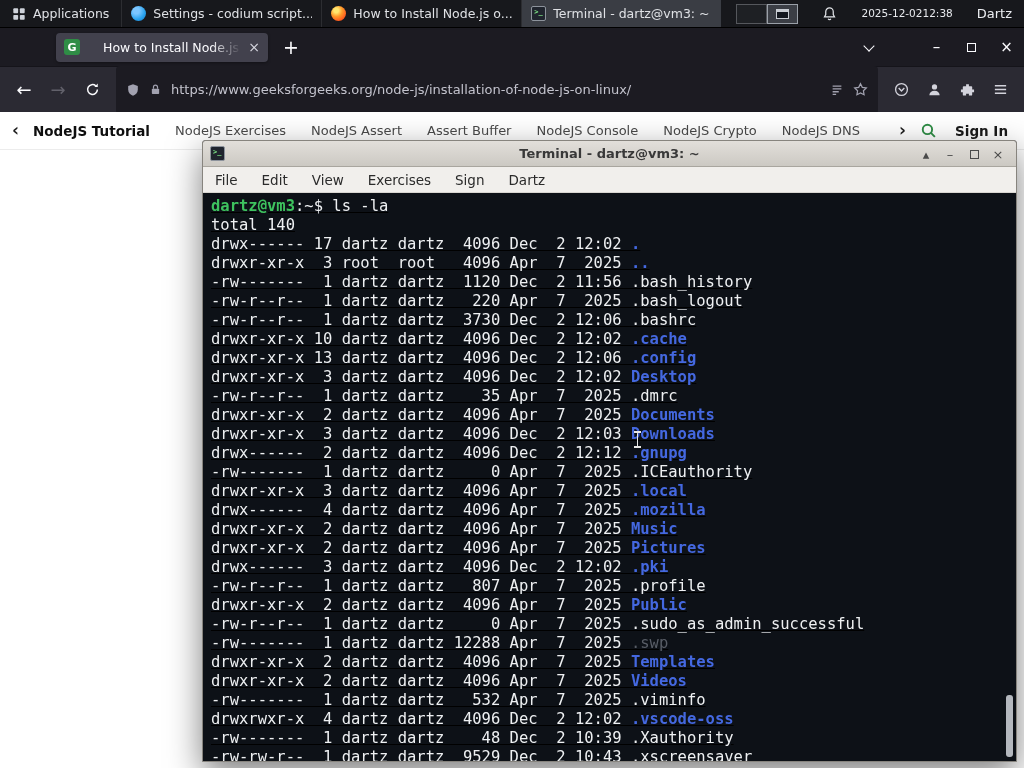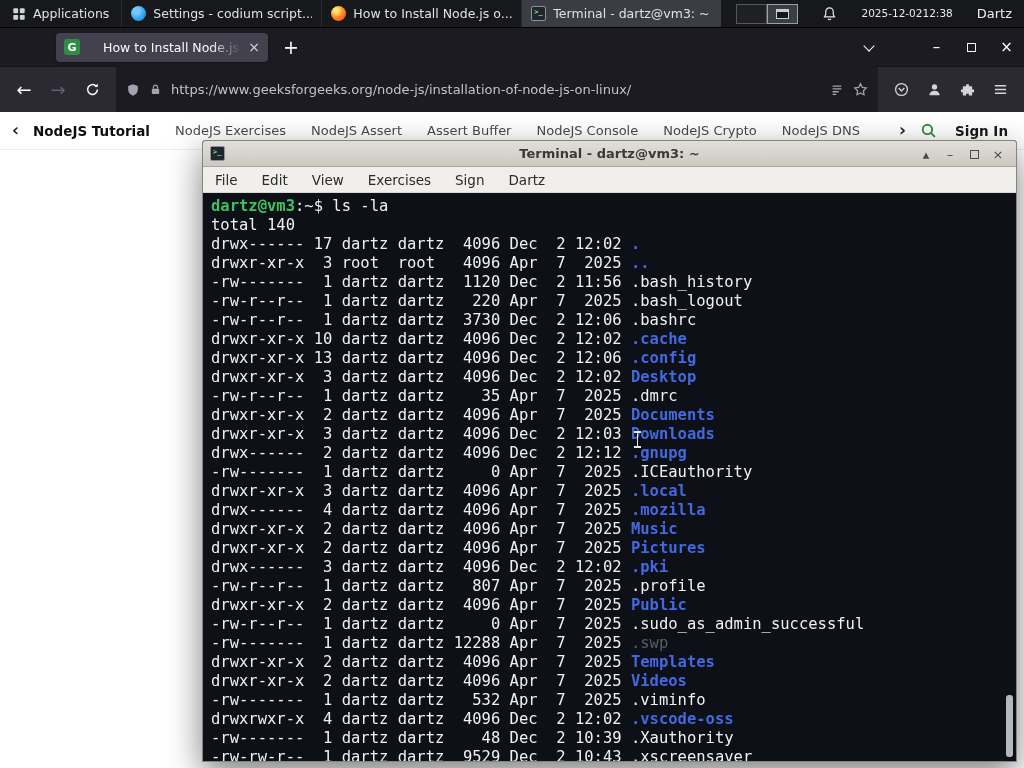--- a/index.html
+++ b/index.html
@@ -75,21 +75,21 @@
   .t-titlebar{height:26px;background:linear-gradient(#e2dfda,#ccc9c3);border-bottom:1px solid #a9a69f;
               position:relative;display:flex;align-items:center;border-radius:2px 2px 0 0;flex:0 0 auto;}
   .t-icon{position:absolute;left:7px;top:5px;width:15px;height:15px;}
   .t-title{position:absolute;left:0;right:0;text-align:center;font-size:13px;font-weight:bold;color:#393939;}
   .t-controls{position:absolute;right:6px;top:0;height:26px;display:flex;align-items:center;}
   .t-controls>span{width:24px;height:26px;display:flex;align-items:center;justify-content:center;
                    color:#4a4a4a;font-size:13px;}
   .wbox.dark{border-color:#4a4a4a;width:9px;height:9px;}
   .t-menubar{height:26px;background:#f1efec;border-bottom:1px solid #d9d6d1;display:flex;gap:24px;
              padding:0 12px;align-items:center;font-size:13.5px;color:#2b2b2b;flex:0 0 auto;}
-  .t-screen{flex:1;position:relative;overflow:hidden;padding:4px 0 4px 8px;}
+  .t-screen{flex:1;position:relative;overflow:hidden;padding:4px 0 4px 8px;text-decoration:underline;}
   .t-out{font-family:"DejaVu Sans Mono","Liberation Mono",monospace;font-size:15.5px;line-height:19px;
          color:var(--terminal-fg);white-space:pre;}
   .trow{white-space:pre;}
   .t-green{color:var(--prompt-green);font-weight:bold;}
   .t-dir{color:var(--dir-blue);font-weight:bold;}
   .t-dim{color:var(--dim-gray);}
   .t-fg,.t-file{color:var(--terminal-fg);}
   .t-scroll-thumb{position:absolute;right:3px;bottom:4px;width:7px;height:62px;background:#b4b8be;border-radius:3px;}
 
   

